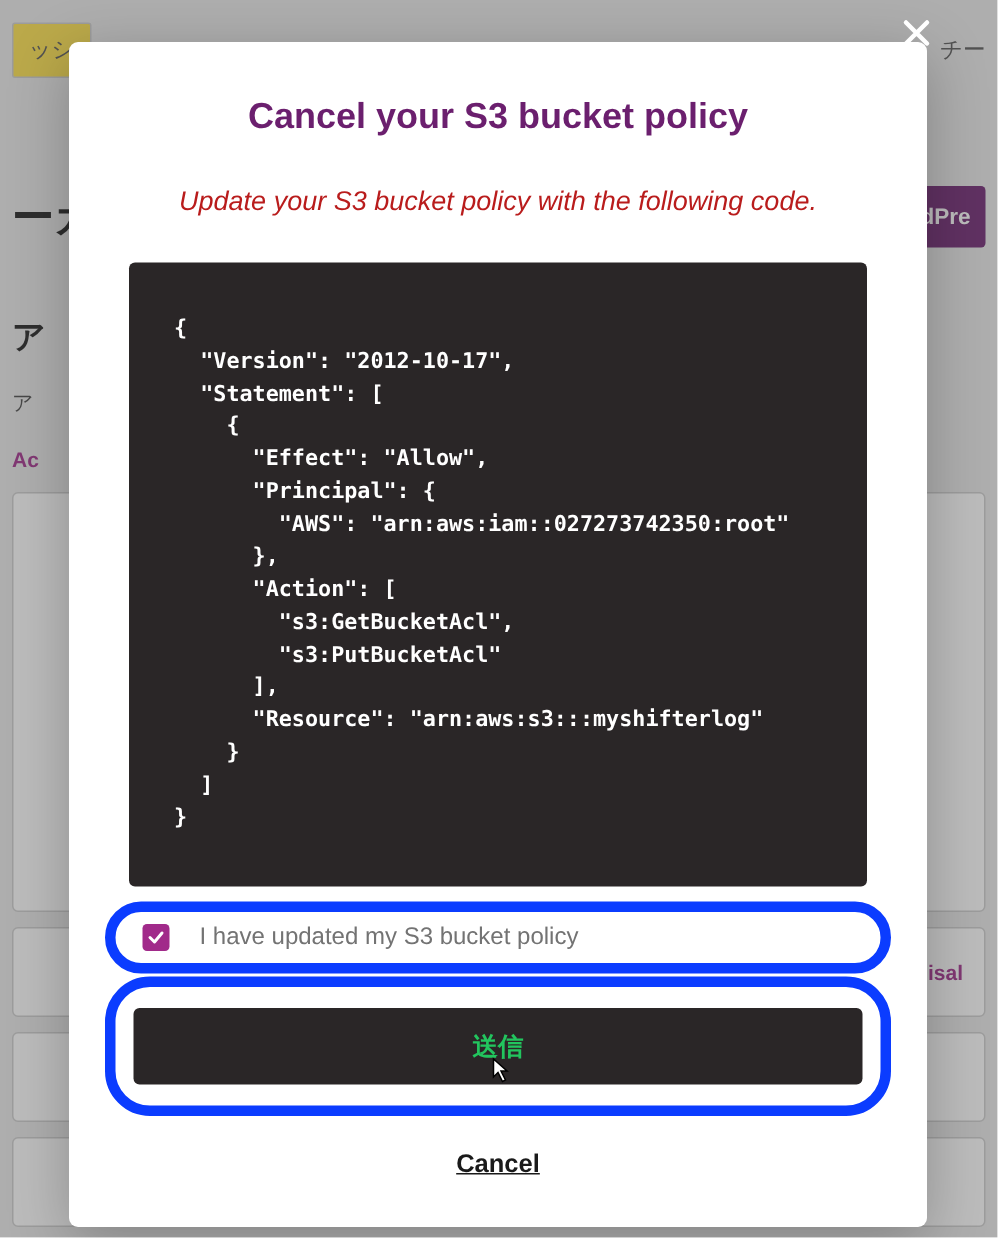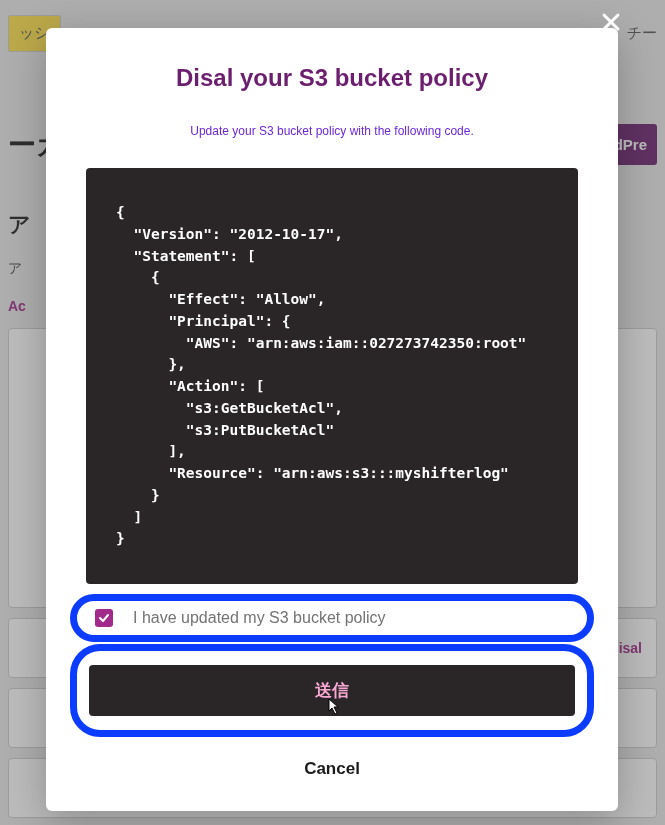--- a/index.html
+++ b/index.html
@@ -131,24 +131,25 @@
     }
     .modal-title {
       text-align: center;
       font-size: 24px;
       font-weight: 800;
       color: #6b1f6e;
       margin-bottom: 32px;
     }
     .modal-desc {
       text-align: center;
-      font-size: 12px;
-      color: #6d28d9;
+      font-size: 18px;
+      color: #b91c1c;
       margin-bottom: 30px;
       padding: 0 20px;
+      font-style: italic;
     }
     .codeblock {
       background: #2a2627;
       color: #fff;
       font-family: "Menlo", "Consolas", monospace;
       font-size: 14.5px;
       font-weight: 700;
       line-height: 1.5;
       padding: 34px 30px;
       border-radius: 4px;
@@ -186,21 +187,21 @@
     }
     .highlight-wrap-2 {
       border: 7px solid #0b3cff;
       border-radius: 30px;
       padding: 14px 12px;
       margin: 2px 0 12px 0;
     }
     .submit-btn {
       width: 100%;
       background: #2a2627;
-      color: #f9a8d4;
+      color: #22c55e;
       font-size: 17px;
       font-weight: 700;
       border: none;
       border-radius: 4px;
       padding: 14px 0;
       cursor: pointer;
       position: relative;
     }
     .cursor {
       position: absolute;
@@ -211,20 +212,21 @@
       pointer-events: none;
     }
     .cancel-link {
       display: block;
       text-align: center;
       font-size: 17px;
       font-weight: 800;
       color: #1a1a1a;
       padding: 10px 0 4px 0;
       cursor: pointer;
+      text-decoration: underline;
     }
   </style>
 </head>
 <body>
 
 <div class="bg-layer">
   <div class="bg-topbar">
     <span class="bg-tab">ッシ</span>
     <span>チー</span>
   </div>
@@ -247,21 +249,21 @@
 
 <div class="overlay"></div>
 
 <div class="close-x">
   <svg width="20" height="20" viewBox="0 0 20 20">
       <path d="M3 3 L17 17 M17 3 L3 17" stroke="#fff" stroke-width="3" stroke-linecap="round"></path>
     </svg>
 </div>
 
 <div class="modal">
-  <h2 class="modal-title">Disal your S3 bucket policy</h2>
+  <h2 class="modal-title">Cancel your S3 bucket policy</h2>
   <p class="modal-desc">Update your S3 bucket policy with the following code.</p>
   <pre class="codeblock">{
   "Version": "2012-10-17",
   "Statement": [
     {
       "Effect": "Allow",
       "Principal": {
         "AWS": "arn:aws:iam::027273742350:root"
       },
       "Action": [

